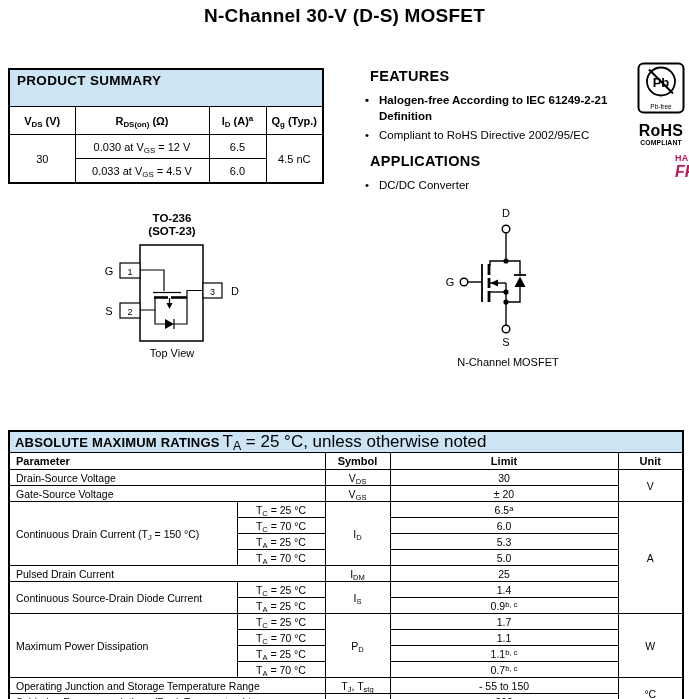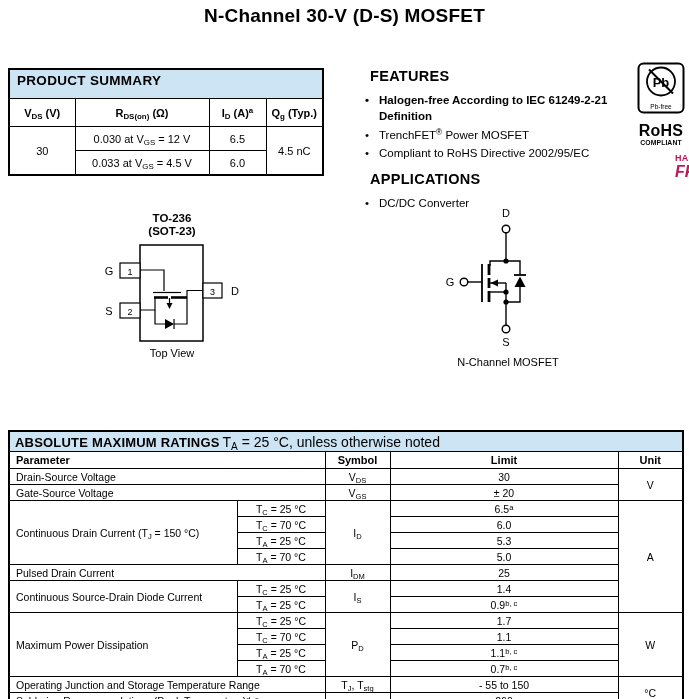--- a/index.html
+++ b/index.html
@@ -16,21 +16,21 @@
   }
 
   
   .ps-table{
     position:absolute;left:8px;top:68px;width:314px;
     border-collapse:collapse;table-layout:fixed;border:2px solid #000;
   }
   .ps-table td{border:1px solid #000;text-align:center;font-size:11px;overflow:hidden;}
   .ps-table .ps-title{
     background:#cce4f3;font-weight:bold;font-size:13.5px;text-align:left;
-    padding:3px 0 10px 7px;letter-spacing:0.3px;
+    padding:3px 0 18px 7px;letter-spacing:0.3px;
   }
   .ps-table .ps-hdr{font-weight:bold;height:25px;}
   .ps-table .ps-cell{height:21px;}
 
   
   .features{position:absolute;left:362px;top:60px;width:278px;}
   .sec-heading{font-size:14.5px;font-weight:bold;margin:8px;letter-spacing:0.3px;}
   .feat-list{margin:5px 0 0 0;padding:0;list-style:none;}
   .feat-list li{
     position:relative;padding-left:17px;font-size:11.5px;line-height:1.42;
@@ -60,21 +60,21 @@
     border-collapse:collapse;table-layout:fixed;border:2px solid #000;
   }
   .abs-table td{
     border:1px solid #000;font-size:10.5px;text-align:center;
     padding:0 2px;height:15px;overflow:hidden;white-space:nowrap;
   }
   .abs-table .tbar{
     background:#cce4f3;text-align:left;height:19px;padding-left:5px;white-space:nowrap;
   }
   .tbar-title{font-weight:bold;font-size:13px;letter-spacing:0.2px;}
-  .tbar-note{font-size:14px;}
+  .tbar-note{font-size:17px;}
   .abs-table .hdr{font-weight:bold;font-size:11px;height:16px;}
   .abs-table .hdr.param{padding-left:6px;margin-left:32px;}
   .abs-table td.param{text-align:left;padding-left:6px;}
 </style>
 </head>
 <body>
 
 <div class="page-title">N-Channel 30-V (D-S) MOSFET</div>
 
 <table class="ps-table">
@@ -104,21 +104,20 @@
     <td class="ps-cell"><span>0.033 at V</span><sub>GS</sub><span> = 4.5 V</span></td>
     <td class="ps-cell">6.0</td>
   </tr>
 </tbody>
   </table>
 
 <div class="features">
   <div class="sec-heading">FEATURES</div>
   <ul class="feat-list">
     <li class="feat-bold">Halogen-free According to IEC 61249-2-21 Definition</li>
-    <li><span>TrenchFET</span><sup>®</sup><span> Power MOSFET</span></li>
     <li>Compliant to RoHS Directive 2002/95/EC</li>
   </ul>
   <div class="sec-heading apps-heading">APPLICATIONS</div>
   <ul class="feat-list">
     <li>DC/DC Converter</li>
   </ul>
 </div>
 
 <div class="badges">
   <svg width="48" height="52" viewBox="0 0 48 52">

